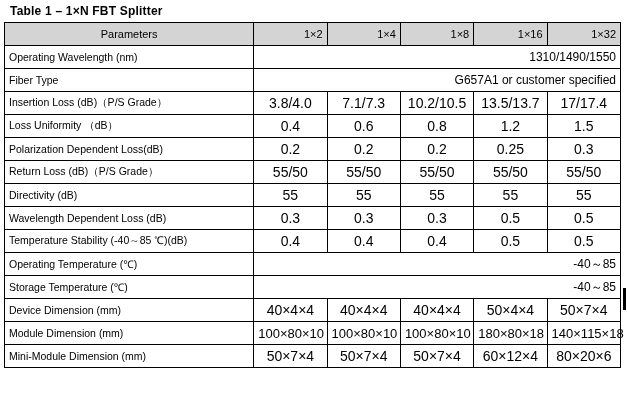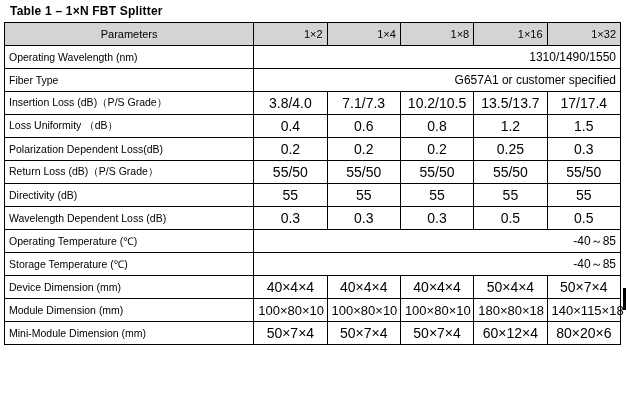--- a/index.html
+++ b/index.html
@@ -169,20 +169,28 @@
 
       <tr>
         <td class="rowlabel">Wavelength Dependent Loss (dB)</td>
         <td class="val">0.3</td>
         <td class="val">0.3</td>
         <td class="val">0.3</td>
         <td class="val">0.5</td>
         <td class="val">0.5</td>
       </tr>
 
+      <tr>
+        <td class="rowlabel">Temperature Stability (-40～85 ℃)(dB)</td>
+        <td class="val">0.4</td>
+        <td class="val">0.4</td>
+        <td class="val">0.4</td>
+        <td class="val">0.5</td>
+        <td class="val">0.5</td>
+      </tr>
 
       <tr>
         <td class="rowlabel">Operating Temperature (℃)</td>
         <td class="span" colspan="5">-40～85</td>
       </tr>
 
       <tr>
         <td class="rowlabel">Storage Temperature (℃)</td>
         <td class="span" colspan="5">-40～85</td>
       </tr>

